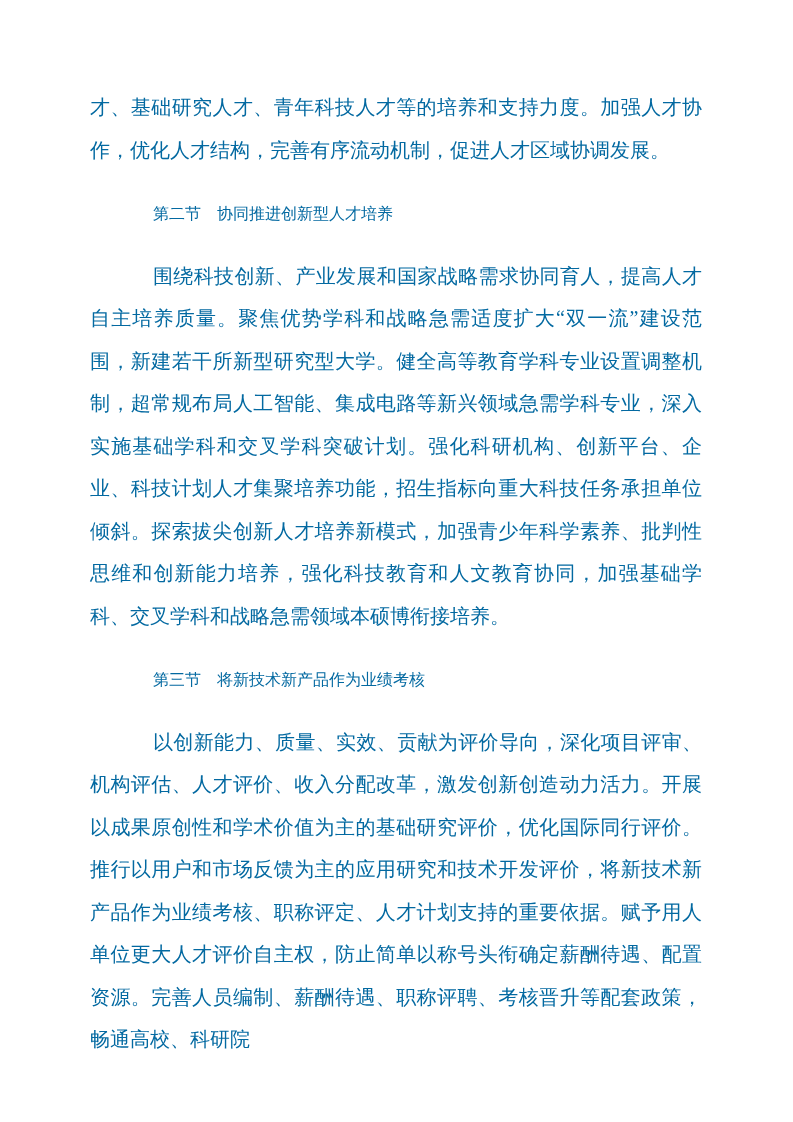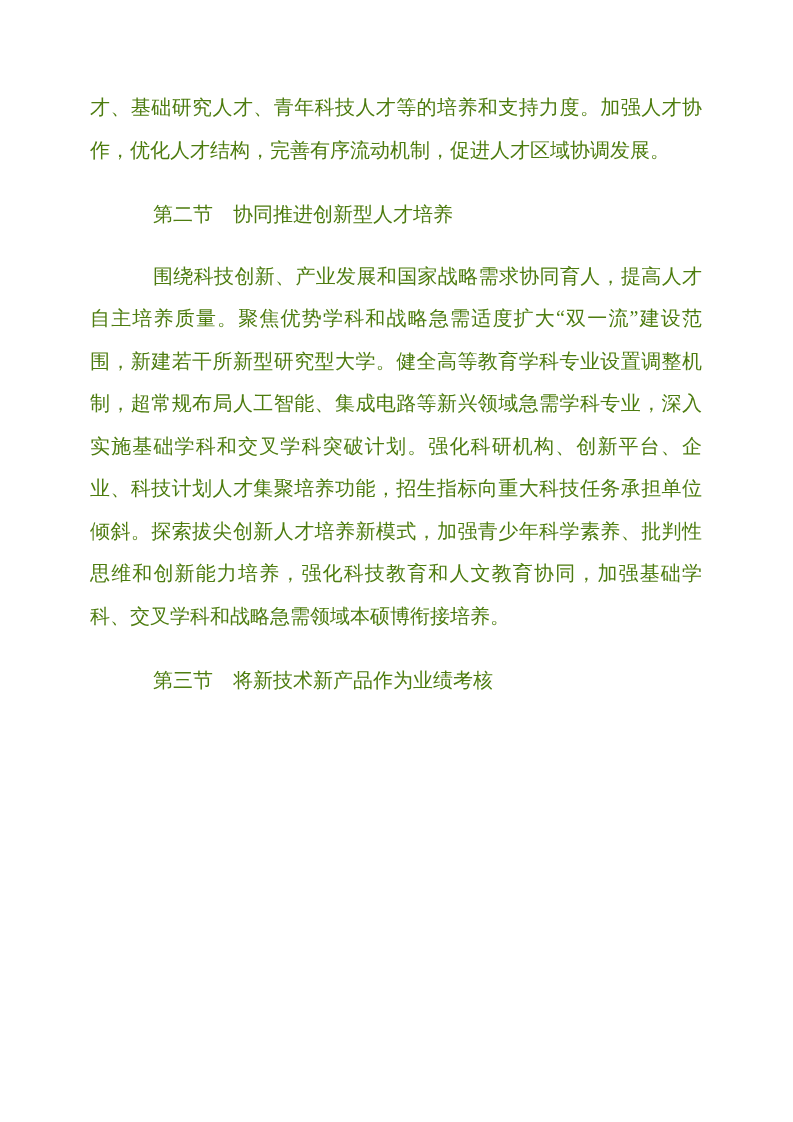--- a/index.html
+++ b/index.html
@@ -15,49 +15,50 @@
   }
   .page {
     box-sizing: border-box;
     width: 793px;
     height: 1122px;
     background: #ffffff;
     padding: 86px 91px 0 90px;
     font-family: "Liberation Serif", "DejaVu Serif", serif;
     font-size: 20px;
     line-height: 42.5px;
-    color: #4d7c0f;
+    color: #0369a1;
   }
   .para {
     margin: 0;
     text-align: justify;
     text-justify: inter-character;
     text-indent: 63px;
     word-break: break-all;
     overflow-wrap: break-word;
   }
   .para.no-indent {
     text-indent: 0;
   }
   .section-heading {
     margin: 22px 0 19px 0;
     padding-left: 63px;
-    font-size: 20px;
+    font-size: 16px;
     font-weight: normal;
     line-height: 42.5px;
     white-space: nowrap;
   }
 </style>
 </head>
 <body>
 
 <div class="page">
 
   <p class="para no-indent">才、基础研究人才、青年科技人才等的培养和支持力度。加强人才协作，优化人才结构，完善有序流动机制，促进人才区域协调发展。</p>
 
   <h2 class="section-heading">第二节　协同推进创新型人才培养</h2>
 
   <p class="para">围绕科技创新、产业发展和国家战略需求协同育人，提高人才自主培养质量。聚焦优势学科和战略急需适度扩大“双一流”建设范围，新建若干所新型研究型大学。健全高等教育学科专业设置调整机制，超常规布局人工智能、集成电路等新兴领域急需学科专业，深入实施基础学科和交叉学科突破计划。强化科研机构、创新平台、企业、科技计划人才集聚培养功能，招生指标向重大科技任务承担单位倾斜。探索拔尖创新人才培养新模式，加强青少年科学素养、批判性思维和创新能力培养，强化科技教育和人文教育协同，加强基础学科、交叉学科和战略急需领域本硕博衔接培养。</p>
 
   <h2 class="section-heading">第三节　将新技术新产品作为业绩考核</h2>
 
+  <p class="para">以创新能力、质量、实效、贡献为评价导向，深化项目评审、机构评估、人才评价、收入分配改革，激发创新创造动力活力。开展以成果原创性和学术价值为主的基础研究评价，优化国际同行评价。推行以用户和市场反馈为主的应用研究和技术开发评价，将新技术新产品作为业绩考核、职称评定、人才计划支持的重要依据。赋予用人单位更大人才评价自主权，防止简单以称号头衔确定薪酬待遇、配置资源。完善人员编制、薪酬待遇、职称评聘、考核晋升等配套政策，畅通高校、科研院</p>
 
 </div>
 
 </body></html>

